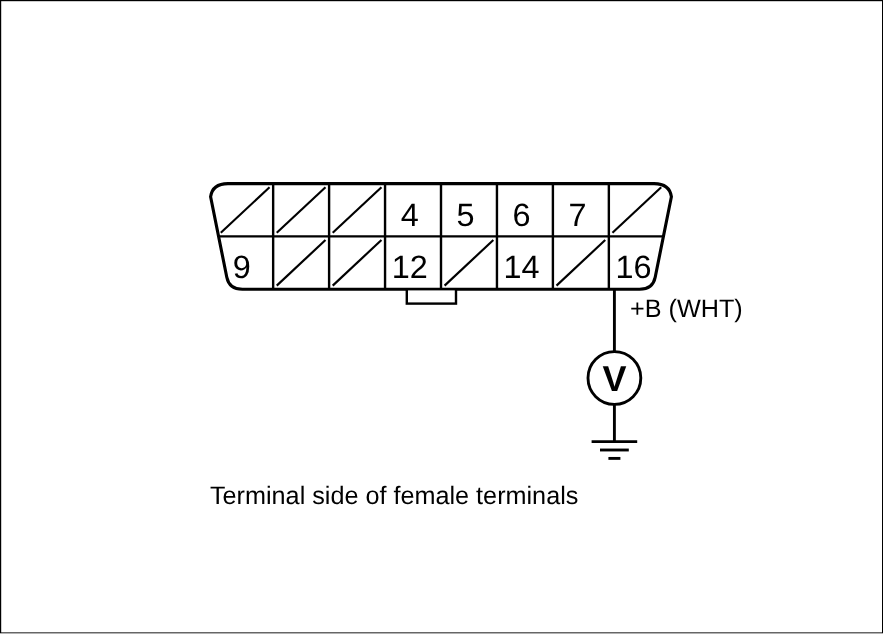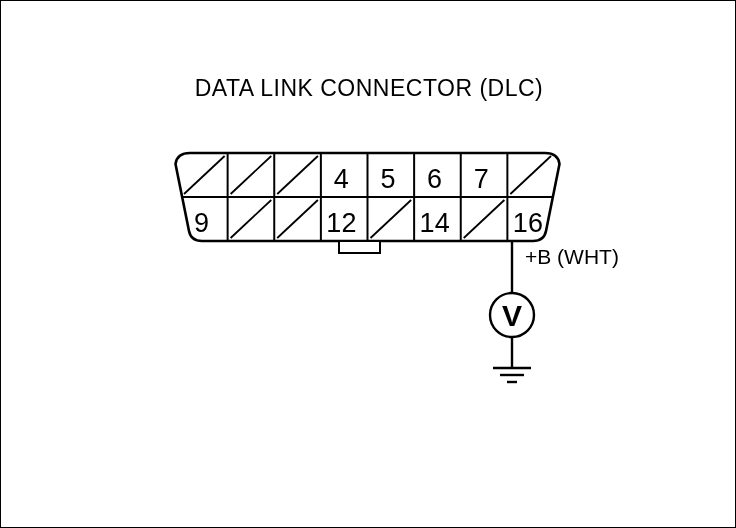--- a/index.html
+++ b/index.html
@@ -57,21 +57,20 @@
   .meter-v {
     font-size: 30px;
     font-weight: bold;
   }
 </style>
 </head>
 <body>
 
 <div class="page">
 
-  <div class="title">DATA LINK CONNECTOR (DLC)</div>
 
   <svg class="diagram-svg" width="736" height="528" viewBox="0 0 736 528">
 
     <path class="stroke" stroke-width="2.6" d="M 189 152 L 544 152 Q 557 152 558.5 163 L 545 230 Q 543 240 532 240
              L 201 240 Q 190 240 188 230 L 174.5 163 Q 176 152 189 152 Z"></path>
 
     <g id="grid-lines" class="stroke" stroke-width="2">
         <line x1="226.625" y1="153" x2="226.625" y2="239"></line>
         <line x1="273.25" y1="153" x2="273.25" y2="239"></line>
         <line x1="319.875" y1="153" x2="319.875" y2="239"></line>
@@ -112,13 +111,14 @@
 
     <line x1="511" y1="336" x2="511" y2="367" class="stroke" stroke-width="2.4"></line>
 
     <g class="stroke" stroke-width="2.4">
       <line x1="492" y1="367" x2="530" y2="367"></line>
       <line x1="499" y1="374" x2="523" y2="374"></line>
       <line x1="506" y1="381" x2="516" y2="381"></line>
     </g>
   </svg>
 
+  <div class="caption">Terminal side of female terminals</div>
 </div>
 
 </body></html>

